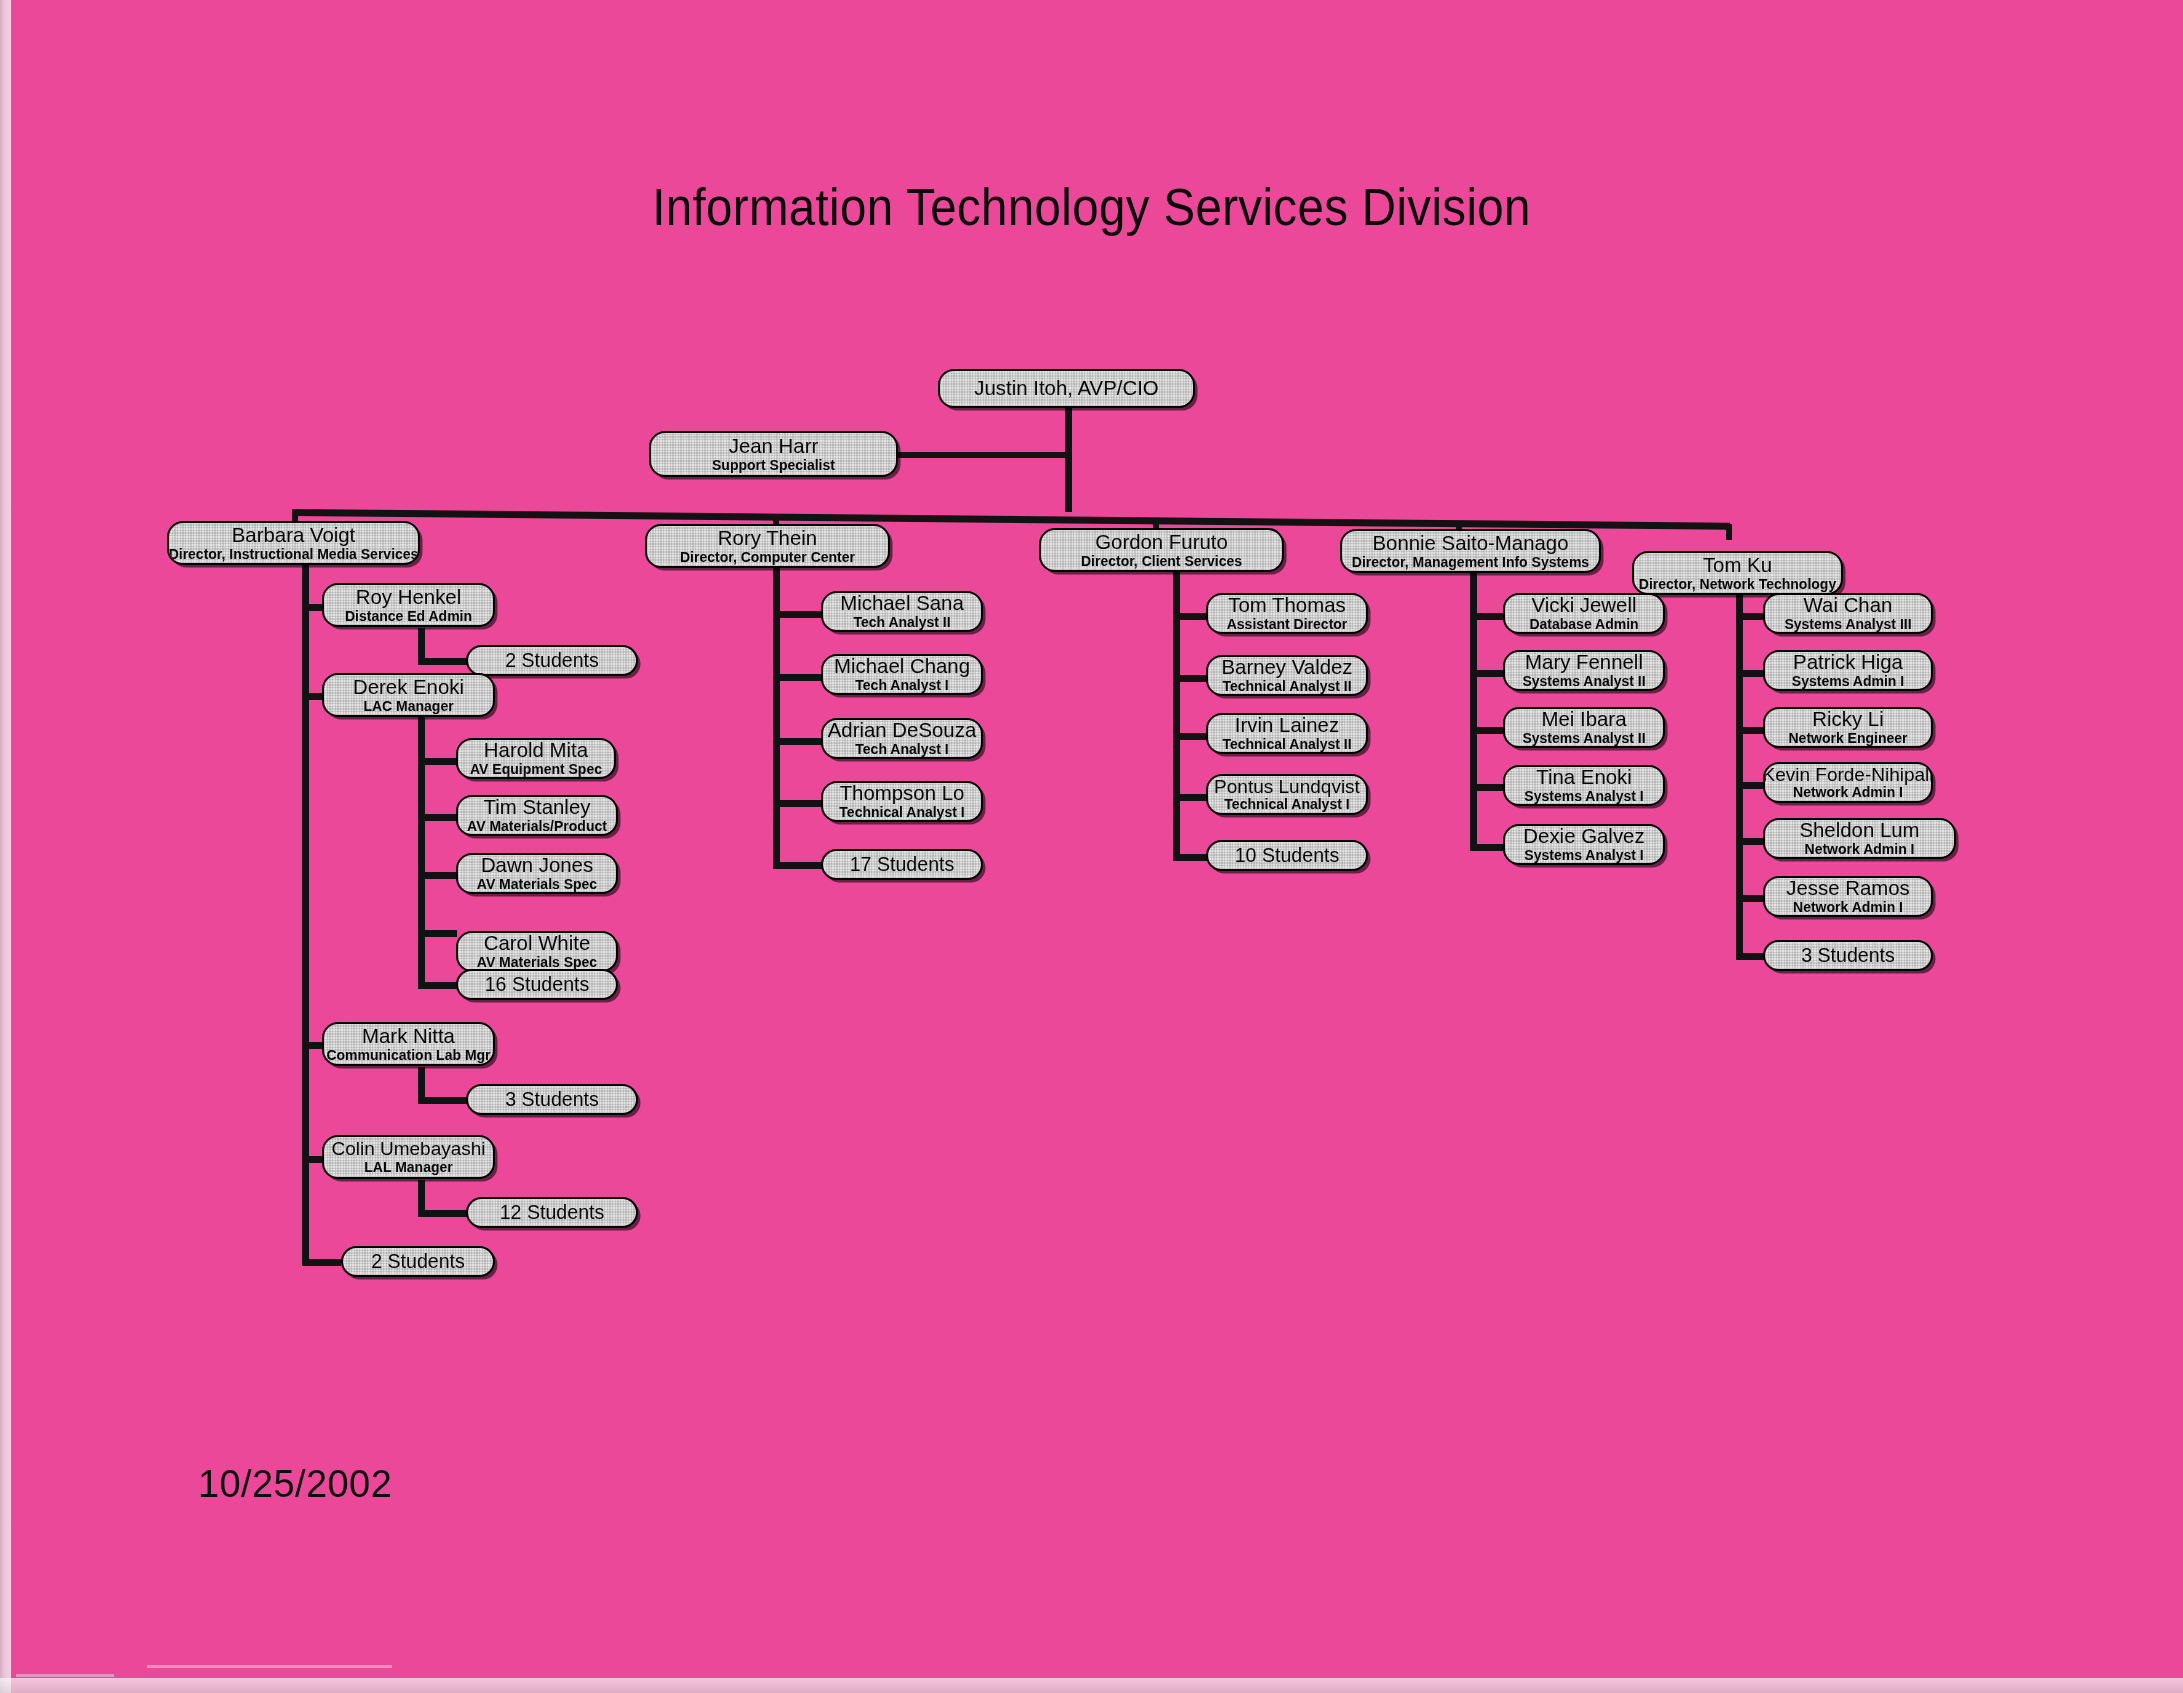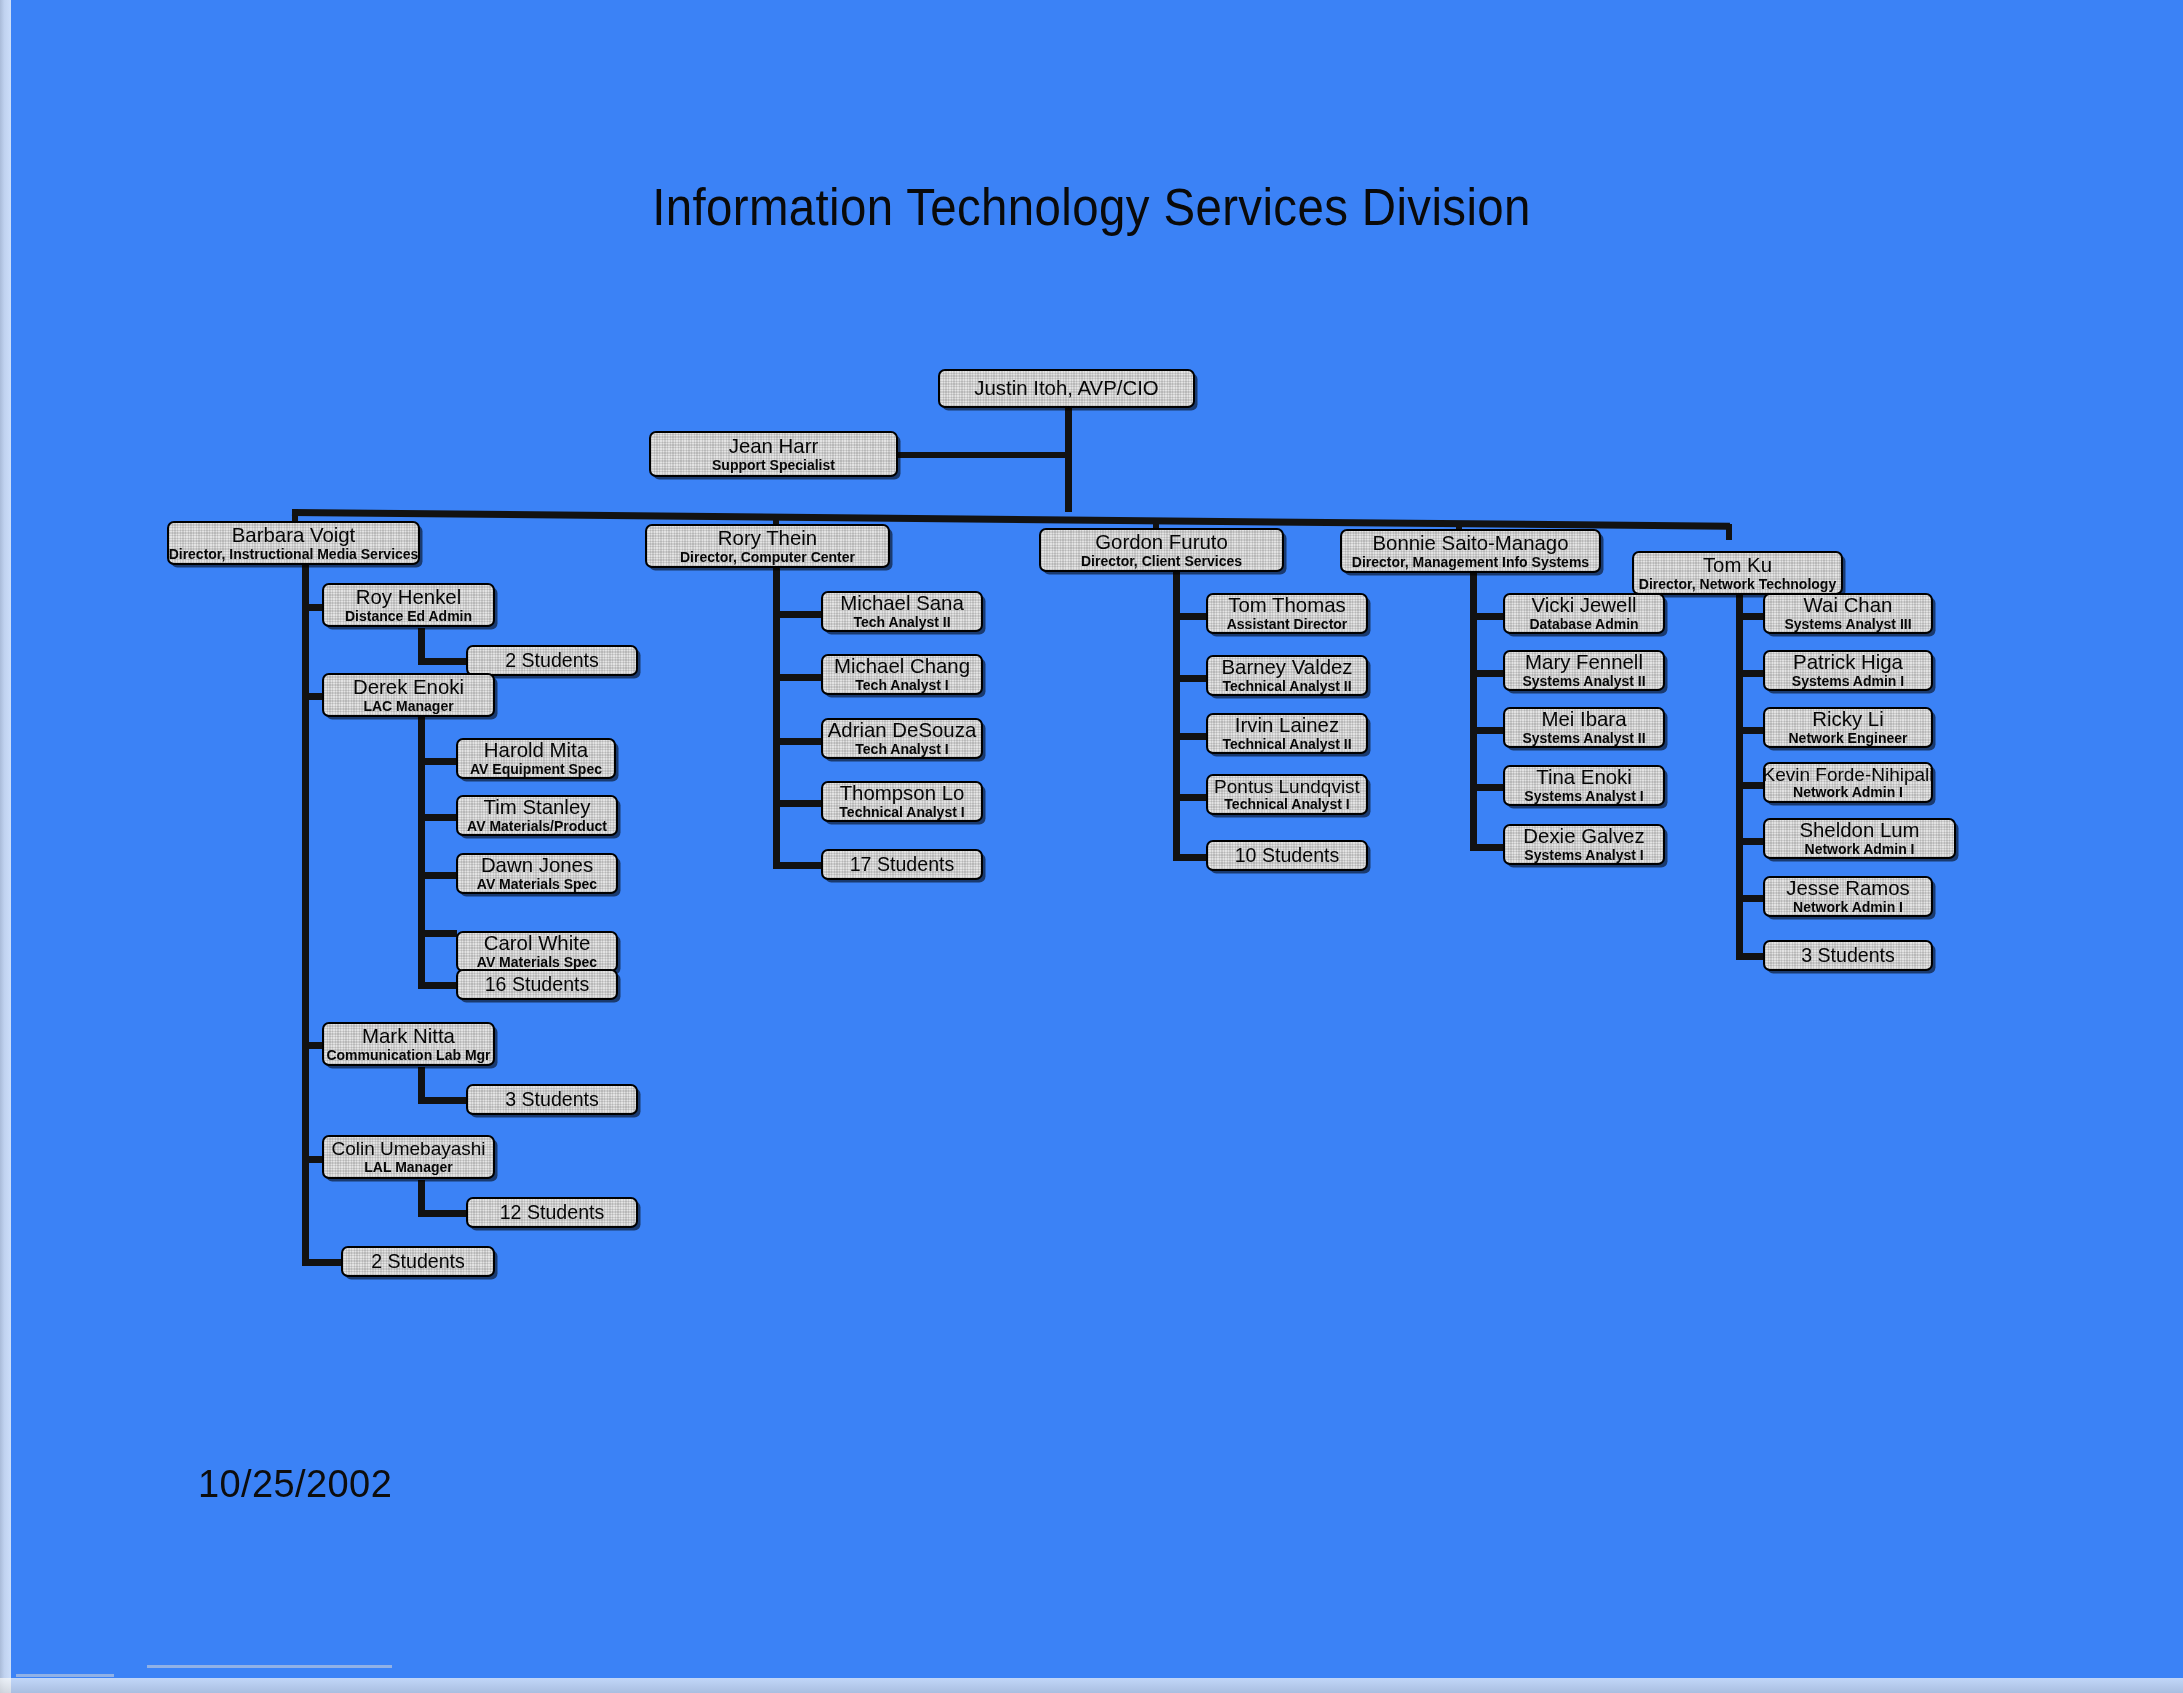--- a/index.html
+++ b/index.html
@@ -8,21 +8,21 @@
     background: #ffffff;
   }
   body {
     font-family: "Liberation Sans", sans-serif;
     color: #000;
   }
   #page {
     position: relative;
     width: 2183px;
     height: 1693px;
-    background: #3b82f6;
+    background: #ec4899;
     overflow: hidden;
   }
 
   
   .scan-edge-left {
     position: absolute;
     left: 0; top: 0;
     width: 11.4px; height: 1693px;
     background: linear-gradient(to right, #cfcfcf 0%, #ededed 40%, #fdfdfb 100%);
     opacity: .75;
@@ -73,21 +73,21 @@
   .conn.h { height: 5.7px; }
   .conn.v { width: 5.7px; }
   .conn.thick-h { height: 7.4px; }
   .conn.thick-v { width: 7.4px; }
 
   
   .node {
     position: absolute;
     box-sizing: border-box;
     border: 2px solid #000;
-    border-radius: 7px;
+    border-radius: 16px;
     background:
       repeating-linear-gradient(
         0deg,
         rgba(0,0,0,0.10) 0px,
         rgba(0,0,0,0.10) 0.8px,
         rgba(0,0,0,0.0) 0.8px,
         rgba(0,0,0,0.0) 1.6px
       ),
       repeating-linear-gradient(
         90deg,

